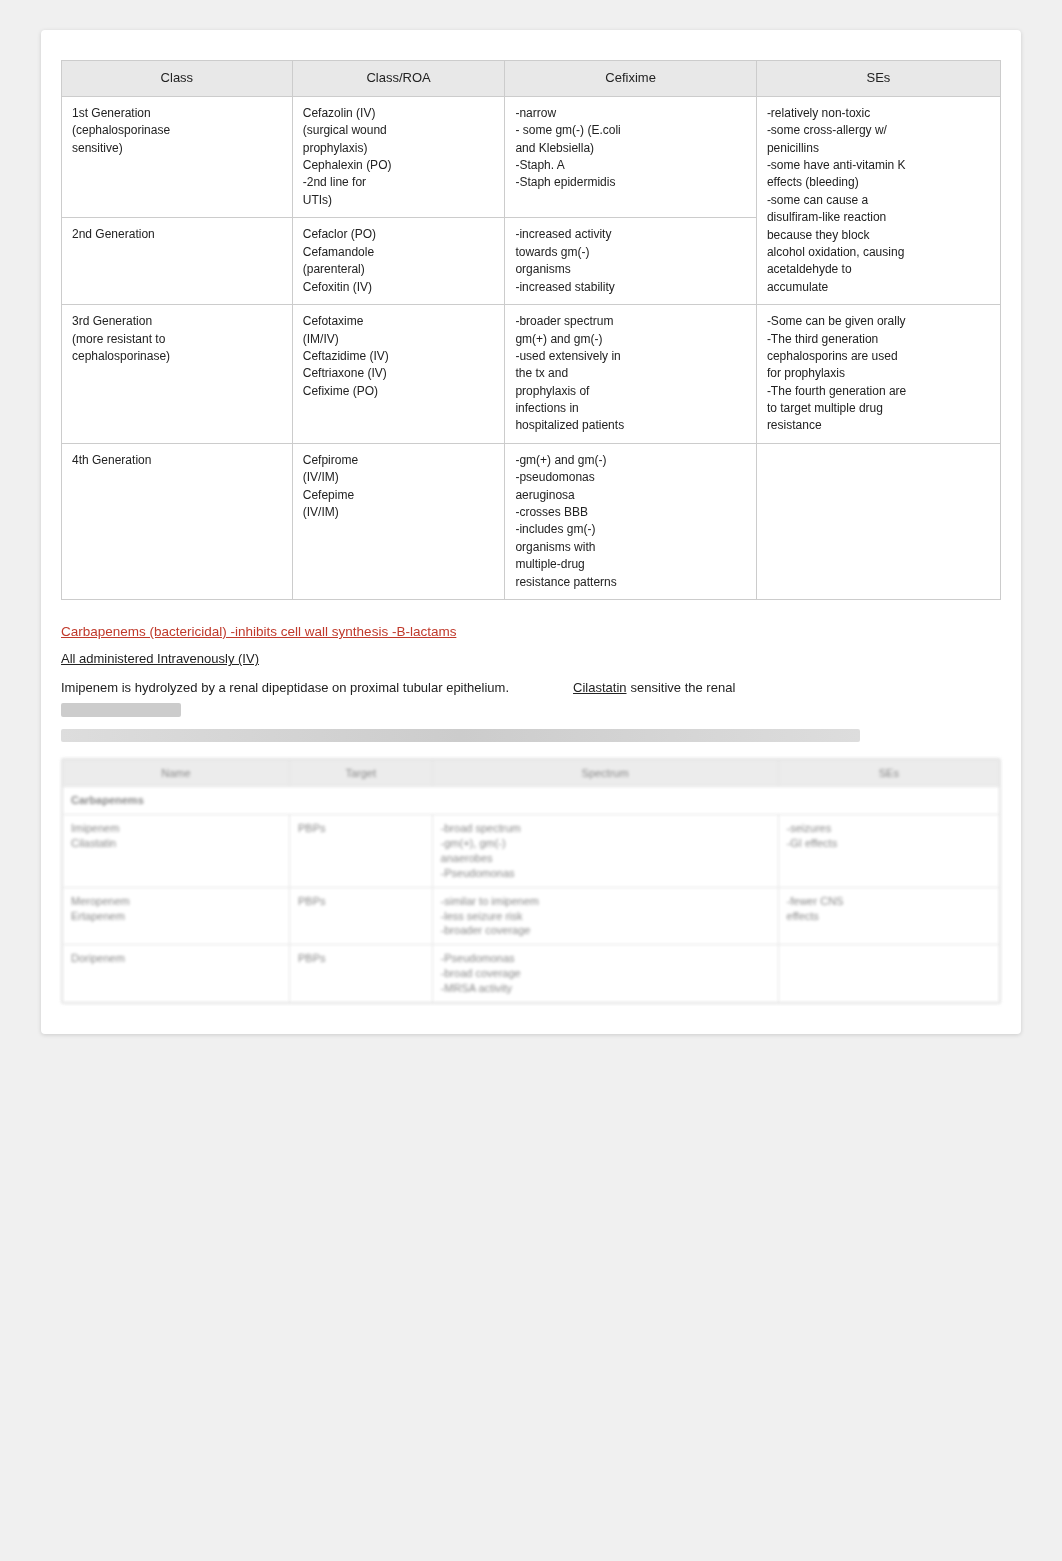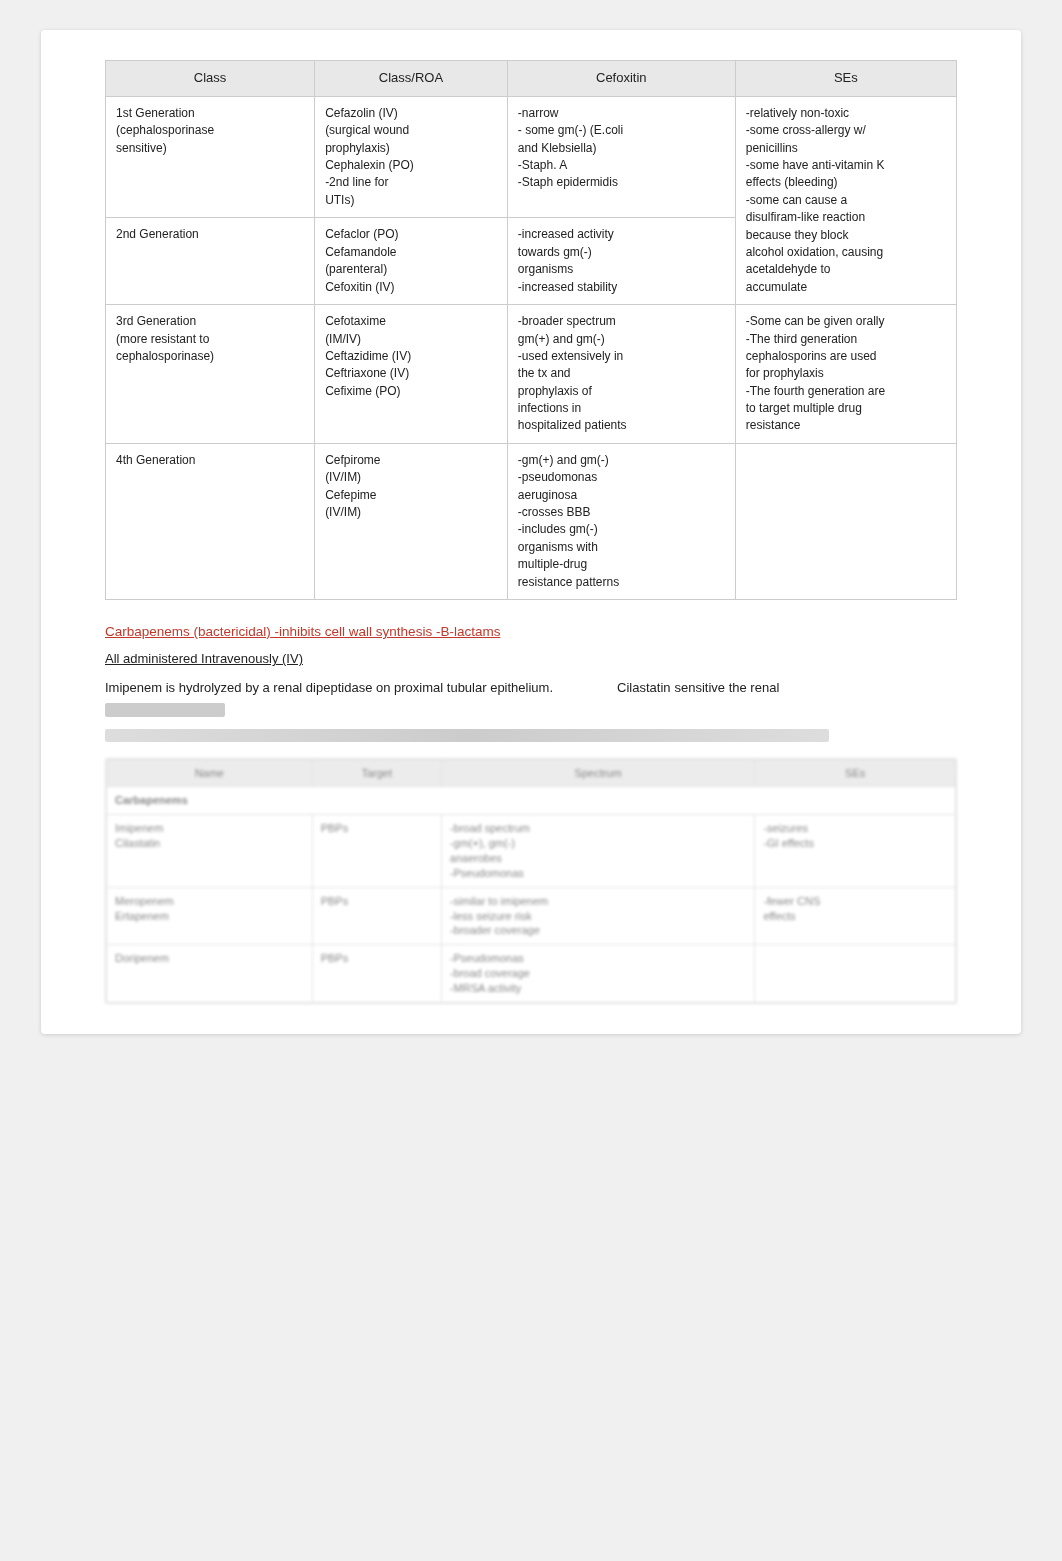--- a/index.html
+++ b/index.html
@@ -8,21 +8,21 @@
       font-family: Arial, sans-serif;
       font-size: 13px;
       color: #222;
       width: 1062px;
       min-height: 1561px;
       padding: 30px 40px;
     }
 
     .page-container {
       background: #fff;
-      padding: 30px 64px;
+      padding: 30px 20px;
       max-width: 980px;
       margin: 0 auto;
       border-radius: 4px;
       box-shadow: 0 1px 4px rgba(0,0,0,0.15);
     }
 
     
     .main-table {
       width: 100%;
       border-collapse: collapse;
@@ -126,21 +126,21 @@
 </head>
 <body>
 
 <div class="page-container">
 
   <table class="main-table">
     <thead>
       <tr>
         <th>Class</th>
         <th>Class/ROA</th>
-        <th>Cefoxitin</th>
+        <th>Cefixime</th>
         <th class="ses-col-wide">SEs</th>
       </tr>
     </thead>
     <tbody>
 
       <tr>
         <td>1st Generation<br>(cephalosporinase<br>sensitive)</td>
         <td>Cefazolin (IV)<br>(surgical wound<br>prophylaxis)<br>Cephalexin (PO)<br>-2nd line for<br>UTIs)</td>
         <td>-narrow<br>- some gm(-) (E.coli<br>and Klebsiella)<br>-Staph. A<br>-Staph epidermidis</td>
         <td rowspan="2">-relatively non-toxic<br>-some cross-allergy w/<br>penicillins<br>-some have anti-vitamin K<br>effects (bleeding)<br>-some can cause a<br>disulfiram-like reaction<br>because they block<br>alcohol oxidation, causing<br>acetaldehyde to<br>accumulate</td>
@@ -166,21 +166,21 @@
         <td></td>
       </tr>
     </tbody>
   </table>
 
   <div style="margin-bottom: 16px;">
     <div class="carbapenems-heading">Carbapenems (bactericidal) -inhibits cell wall synthesis -B-lactams</div>
     <div class="carbapenem-text">All administered Intravenously (IV)</div>
     <div class="carbapenem-line">
       <span>Imipenem is hydrolyzed by a renal dipeptidase on proximal tubular epithelium.</span>
-      <span style="margin-left: 60px;">Cilastatin</span>
+      <span style="margin-left: 60px; text-decoration: underline;">Cilastatin</span>
       <span>sensitive the renal</span>
     </div>
 
     <div style="margin-bottom: 6px; display: flex; align-items: center; gap: 8px;">
       <div class="redacted-bar"></div>
     </div>
 
     <div class="blurred-line"></div>
   </div>
 

